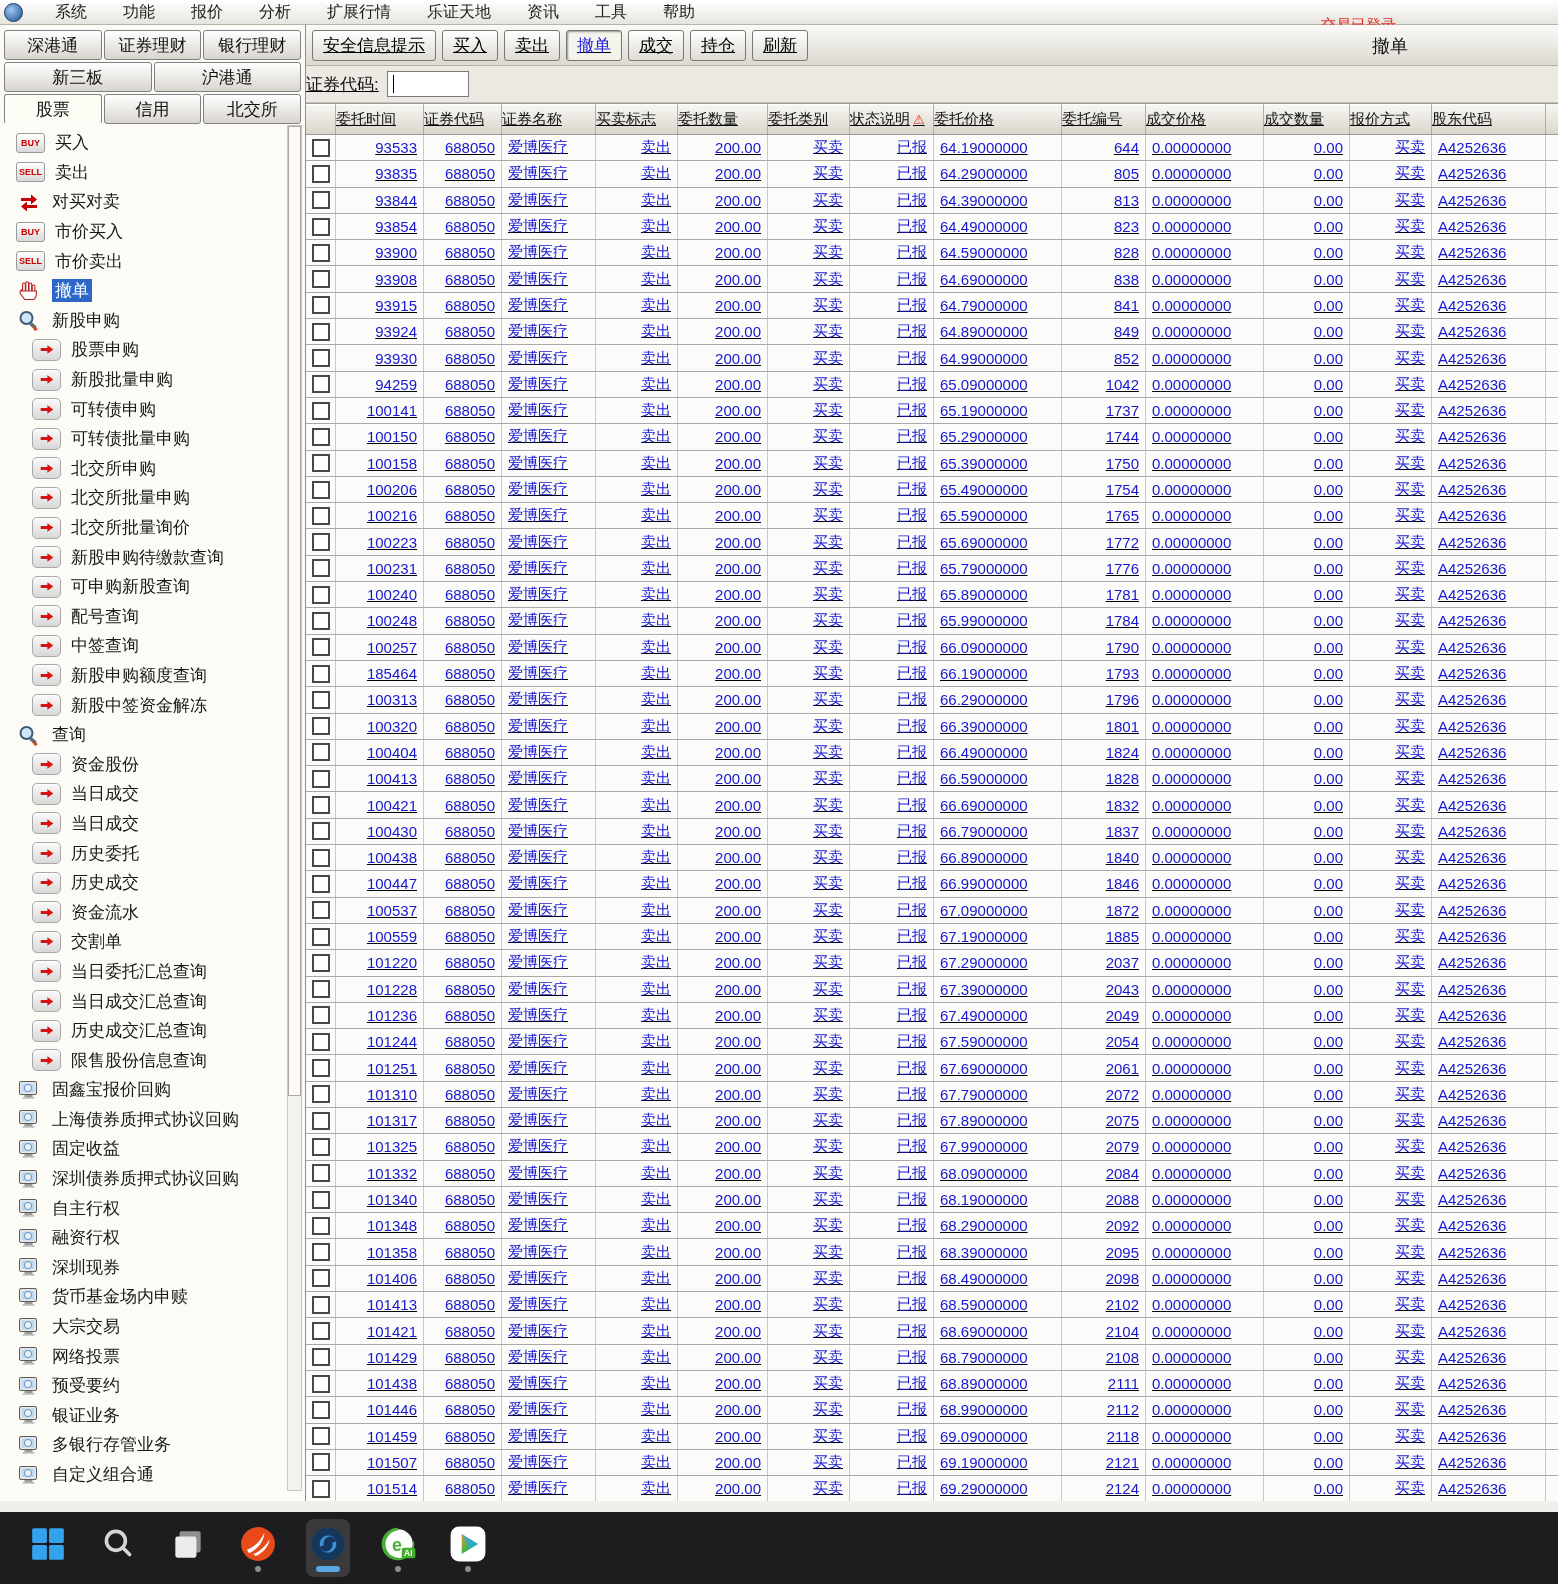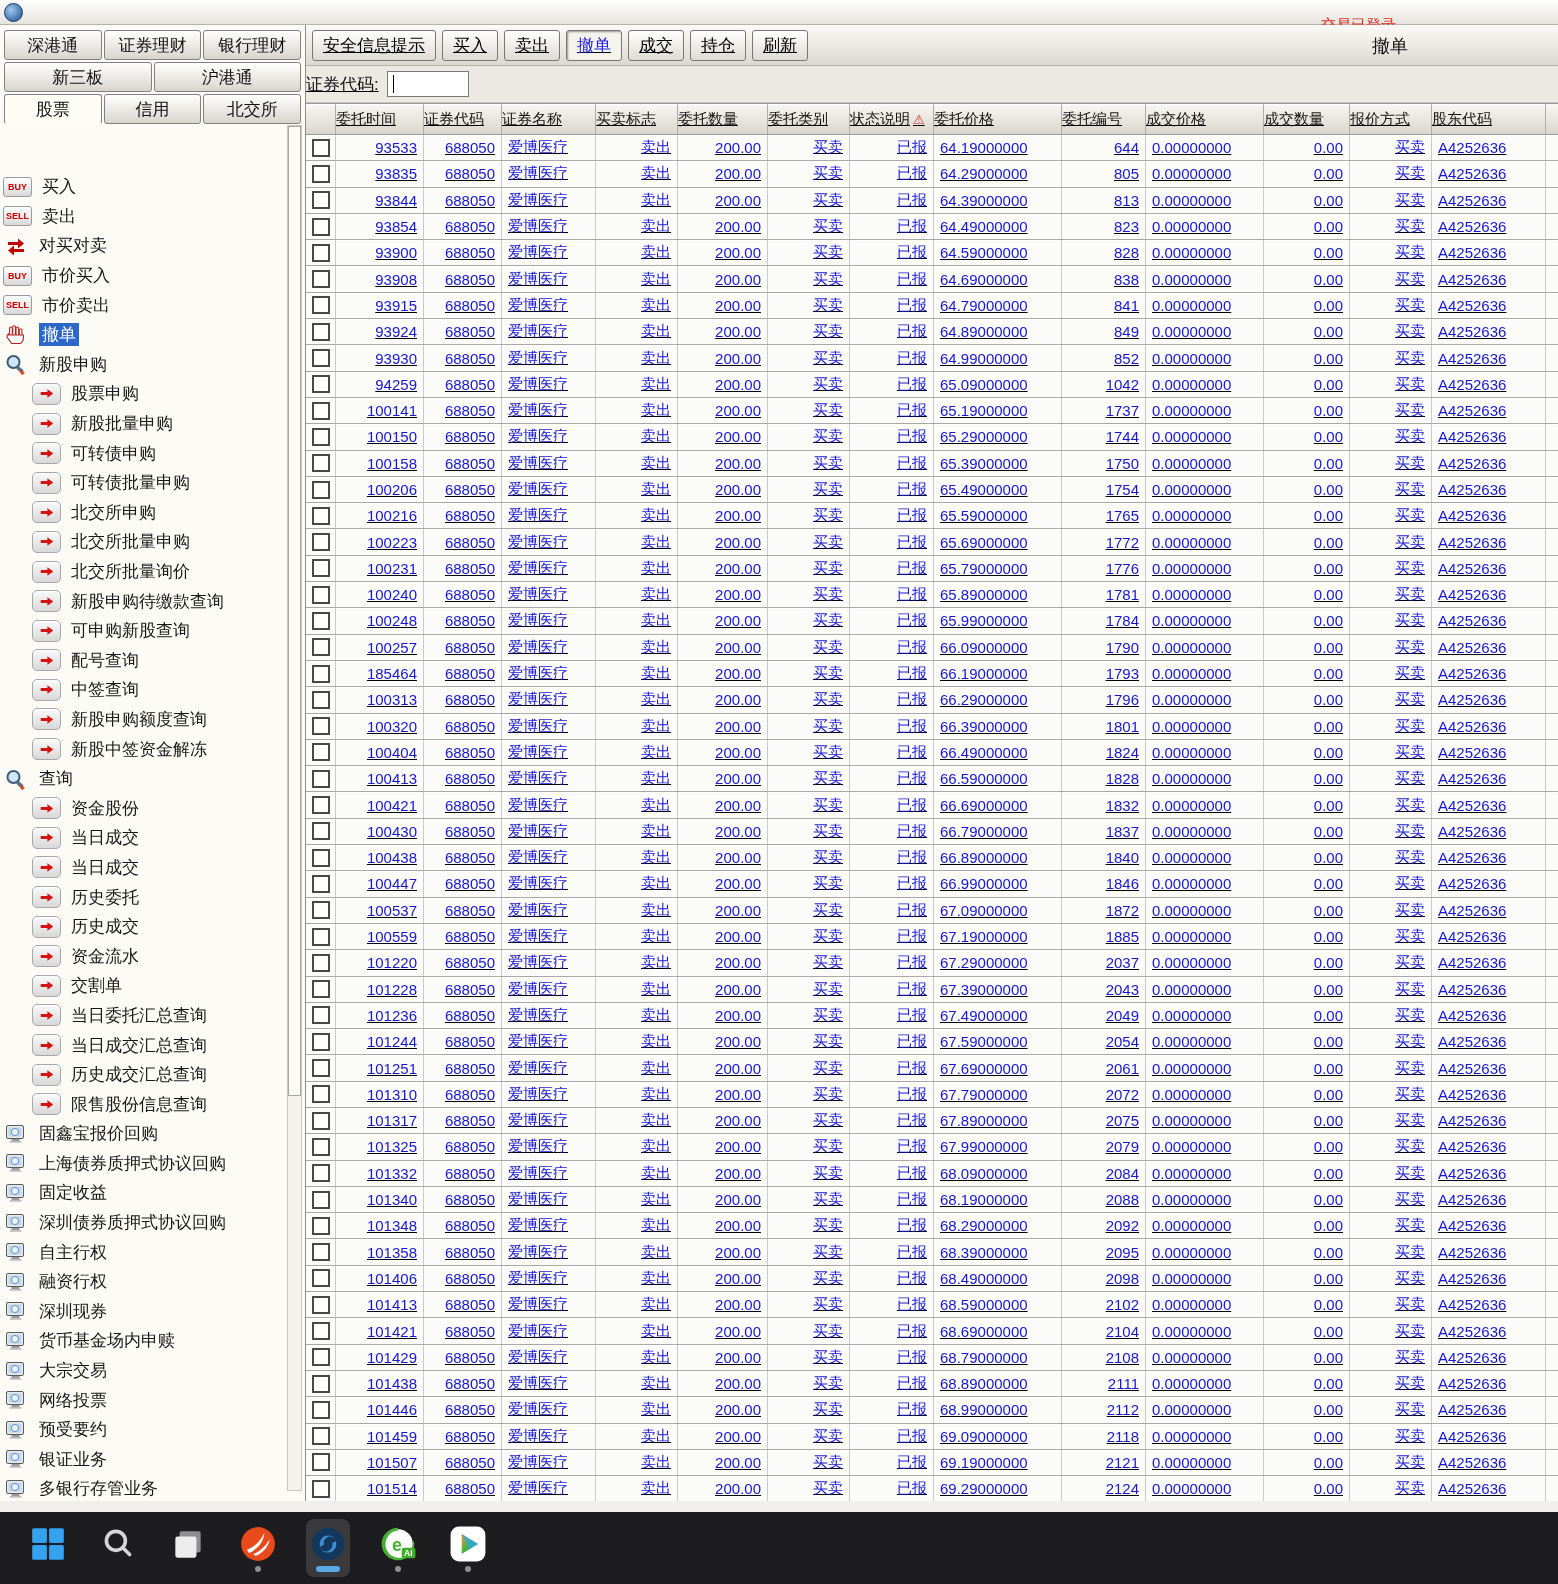--- a/index.html
+++ b/index.html
@@ -12,28 +12,28 @@
   .applogo{width:17px;height:17px;border-radius:50%;background:radial-gradient(circle at 35% 35%,#9fc7ee,#1c4d8f);
     border:1px solid #123b6e;margin-right:14px;flex:none;}
   .mitem{font-size:16px;color:#1c1c1c;padding:0 18px;cursor:default;}
   .login{position:absolute;right:162px;top:16px;font-size:15px;color:#e02a20;}
 
   
   .app{display:flex;height:1476px;background:#ece9e2;}
 
   
   .sidebar{width:305px;flex:none;background:#fcfbf6;border-right:1px solid #8e8e8e;position:relative;
-    display:flex;flex-direction:column;overflow:hidden;gap:44px;}
+    display:flex;flex-direction:column;overflow:hidden;}
   .tabs{padding:5px 4px 2px 4px;display:flex;flex-direction:column;gap:2px;background:#fbfaf5;}
   .tabrow{display:flex;gap:2px;}
   .tab{flex:1;height:30px;font-family:"Liberation Sans",sans-serif;font-size:17px;color:#111;
     background:linear-gradient(#ffffff,#d8d5cd);border:1px solid #818181;border-radius:3px;padding:0;}
   .tab.active{background:#fdfdf6;border-bottom-color:#fdfdf6;}
   .tree{flex:1;overflow:hidden;padding-top:2px;}
-  .titem{display:flex;align-items:center;height:29.6px;gap:10px;padding-left:3px;cursor:default;}
+  .titem{display:flex;align-items:center;height:29.6px;gap:10px;padding-left:16px;cursor:default;}
   .titem.sub{padding-left:32px;}
   .tlabel{font-size:17px;color:#181818;white-space:nowrap;}
   .tlabel.sellab{background:#2d68c8;color:#ffffff;padding:0 3px;}
   .badge{width:27px;height:18px;flex:none;font-size:9px;font-weight:bold;color:#cc0000;
     background:linear-gradient(#ffffff,#d9d9d9);border:1px solid #9a9a9a;border-radius:3px;
     display:flex;align-items:center;justify-content:center;box-shadow:inset 0 1px 0 #fff;}
   .tico{width:26px;height:22px;flex:none;display:flex;align-items:center;justify-content:center;}
   .arrowbtn{width:27px;height:20px;flex:none;background:linear-gradient(#fafafa,#d8d8d8);
     border:1px solid #a8a8a8;border-radius:5px;display:flex;align-items:center;justify-content:center;
     box-shadow:inset 0 1px 0 #fff;}
@@ -87,20 +87,21 @@
   .pill{width:24px;height:6px;border-radius:3px;background:#57a8e3;}
   .nodot{width:6px;height:6px;}
 </style>
 </head>
 <body>
 
 <div class="screen">
 
   <div class="menubar">
     <span class="applogo"></span>
+    <nav id="menu-items"><span class="mitem">系统</span><span class="mitem">功能</span><span class="mitem">报价</span><span class="mitem">分析</span><span class="mitem">扩展行情</span><span class="mitem">乐证天地</span><span class="mitem">资讯</span><span class="mitem">工具</span><span class="mitem">帮助</span></nav>
     <span class="login">交易已登录</span>
   </div>
 
   <div class="app">
 
     <aside class="sidebar">
       <div class="tabs" id="tab-rows">
           <div class="tabrow">
             <button class="tab">深港通</button>
             <button class="tab">证券理财</button>

